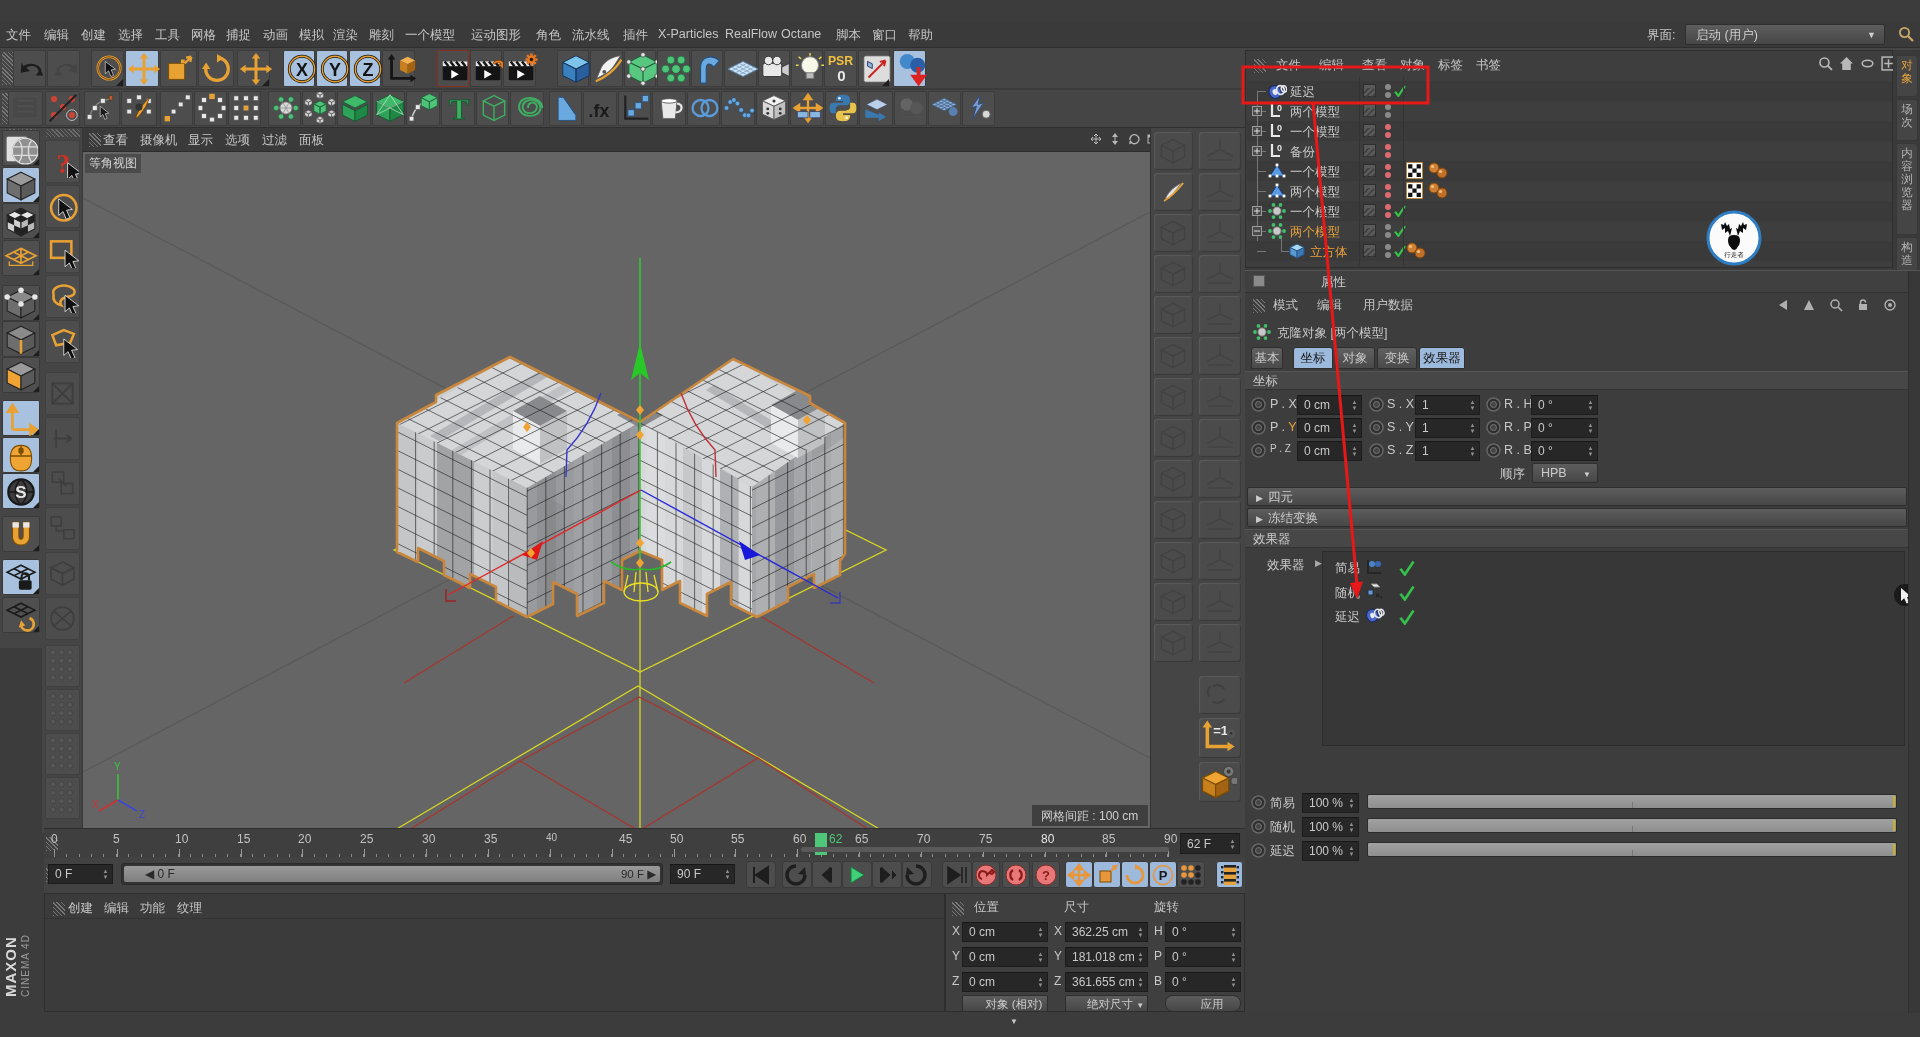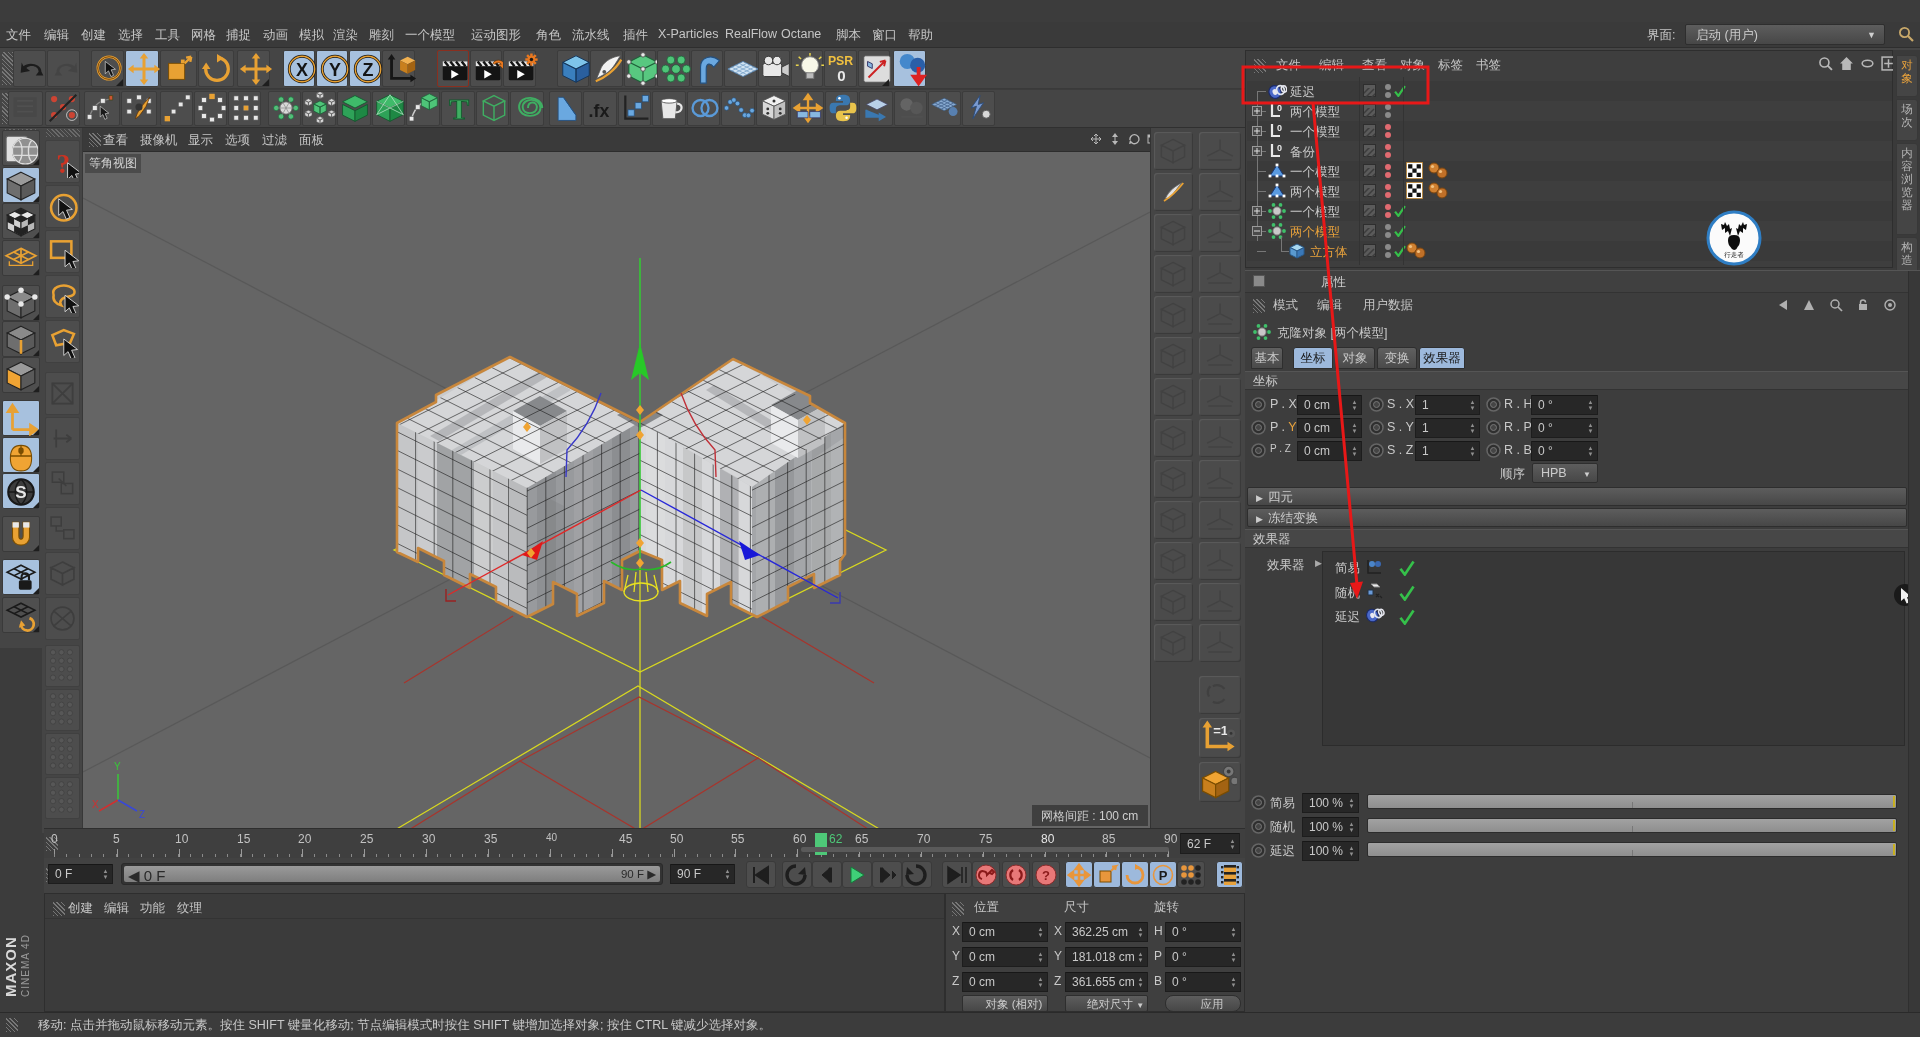--- a/index.html
+++ b/index.html
@@ -1767,21 +1767,21 @@
       <div class="abs" style="left:771px;top:4px;width:12px;height:22px;background:#4ec878;"></div>
       <div class="abs" style="left:785px;top:3px;font-size:12px;color:#4ec878;">62</div>
       <div class="abs" style="left:757px;top:18px;width:368px;height:5px;background:#5a5a5a;border-radius:2px;"></div>
       <div class="fieldbox" style="left:1136px;top:4px;width:60px;height:21px;line-height:20px;">62 F<div class="spin" style="top:4px;">▲<br>▼</div></div>
     </div>
     <div class="abs" style="left:44px;top:858px;width:1201px;height:35px;background:#424242;">
       <div class="handle abs" style="left:2px;top:10px"></div>
       <div class="fieldbox" style="left:4px;top:6px;width:65px;height:20px;line-height:19px;">0 F<div class="spin" style="top:3px;">▲<br>▼</div></div>
       <div class="abs" style="left:77px;top:5px;width:542px;height:22px;background:#333;border:1px solid #2a2a2a;border-radius:3px;">
         <div class="abs" style="left:2px;top:2px;width:536px;height:16px;background:linear-gradient(#9a9a9a,#7e7e7e);border-radius:2px;">
-          <div class="abs" style="left:4px;top:1px;color:#2a2a2a;font-size:15px;">◀ 0 F</div>
+          <div class="abs" style="left:21px;top:1px;color:#2a2a2a;font-size:12px;">◀ 0 F</div>
           <div class="abs" style="right:4px;top:1px;color:#2a2a2a;font-size:11.5px;">90 F ▶</div>
         </div>
       </div>
       <div class="fieldbox" style="left:626px;top:6px;width:65px;height:20px;line-height:19px;">90 F<div class="spin" style="top:3px;">▲<br>▼</div></div>
       <div class="abs" style="left:702px;top:3px;width:30px;height:27px;background:#4d4d4d;border:1px solid #3a3a3a;border-radius:3px;"><svg width="24" height="24" viewBox="0 0 24 24" style="margin:1px 0 0 1px">
           <path d="M6 4 v16 M20 4 l-12 8 12 8 z" fill="#1e1e1e" stroke="#1e1e1e" stroke-width="2"></path>
         </svg></div>
       <div class="abs" style="left:738px;top:3px;width:30px;height:27px;background:#4d4d4d;border:1px solid #3a3a3a;border-radius:3px;"><svg width="24" height="24" viewBox="0 0 24 24" style="margin:1px 0 0 1px">
           <path d="M12 3 A9 9 0 1 0 21 12" fill="none" stroke="#1e1e1e" stroke-width="3.4"></path>
           <path d="M21 4 l1 8 -8 -1 z" fill="#1e1e1e"></path>
@@ -1898,24 +1898,20 @@
       <div class="abs" style="left:6px;top:80px;font-size:12px;color:#c9c9c9">Z</div>
       <div class="fieldbox" style="left:16px;top:78px;width:86px;height:20px;">0 cm<div class="spin" style="top:3px;">▲<br>▼</div></div>
       <div class="abs" style="left:108px;top:80px;font-size:12px;color:#c9c9c9">Z</div>
       <div class="fieldbox" style="left:119px;top:78px;width:83px;height:20px;">361.655 cm<div class="spin" style="top:3px;">▲<br>▼</div></div>
       <div class="abs" style="left:208px;top:80px;font-size:12px;color:#c9c9c9">B</div>
       <div class="fieldbox" style="left:219px;top:78px;width:76px;height:20px;">0 °<div class="spin" style="top:3px;">▲<br>▼</div></div>
       <div class="abs raised" style="left:16px;top:101px;width:86px;height:17px;font-size:11.5px;text-align:center;line-height:16px;">对象 (相对) <span style="font-size:8px">▼</span></div>
       <div class="abs raised" style="left:119px;top:101px;width:83px;height:17px;font-size:11.5px;text-align:center;line-height:16px;">绝对尺寸 <span style="font-size:8px">▼</span></div>
       <div class="abs raised" style="left:219px;top:101px;width:76px;height:17px;font-size:11.5px;text-align:center;line-height:16px;border-radius:8px;">应用</div>
     </div>
-    <div class="abs" style="left:0;top:1012px;width:1920px;height:25px;background:#3c3c3c;border-top:1px solid #2a2a2a;">
-      <div class="handle abs" style="left:6px;top:5px"></div>
-      <div class="abs" style="left:38px;top:4px;font-size:12.5px;color:#c8c8c8;">移动: 点击并拖动鼠标移动元素。按住 SHIFT 键量化移动; 节点编辑模式时按住 SHIFT 键增加选择对象; 按住 CTRL 键减少选择对象。</div>
-    </div>
     <svg class="abs" style="left:0;top:0;z-index:50" width="1920" height="1037" viewBox="0 0 1920 1037" pointer-events="none">
       <rect x="1243" y="67" width="185" height="36" fill="none" stroke="#e81818" stroke-width="3"></rect>
       <line x1="1313" y1="103" x2="1357" y2="585" stroke="#e81818" stroke-width="3"></line>
       <path d="M1357 599 l-7 -16 13 -1.5 z" fill="#e81818"></path>
       <circle cx="1734" cy="238" r="26" fill="#fbfbfb" stroke="#2f7ec4" stroke-width="3"></circle>
       <g fill="#0d0d0d">
         <path d="M1728 240 q0 -5 6 -5 q6 0 6 5 q0 5 -2.5 7 q-1 3 -3.5 3 q-2 0 -3.5 -3 q-2.5 -2 -2.5 -7 z"></path>
         <path d="M1730 236 l-2 -5 -3 2 0 -5 -3 2 -1 -6 3 1 1 -3 2 4 2 -2 1 5 2 -1 z"></path>
         <path d="M1738 236 l2 -5 3 2 0 -5 3 2 1 -6 -3 1 -1 -3 -2 4 -2 -2 -1 5 -2 -1 z"></path>
       </g>

